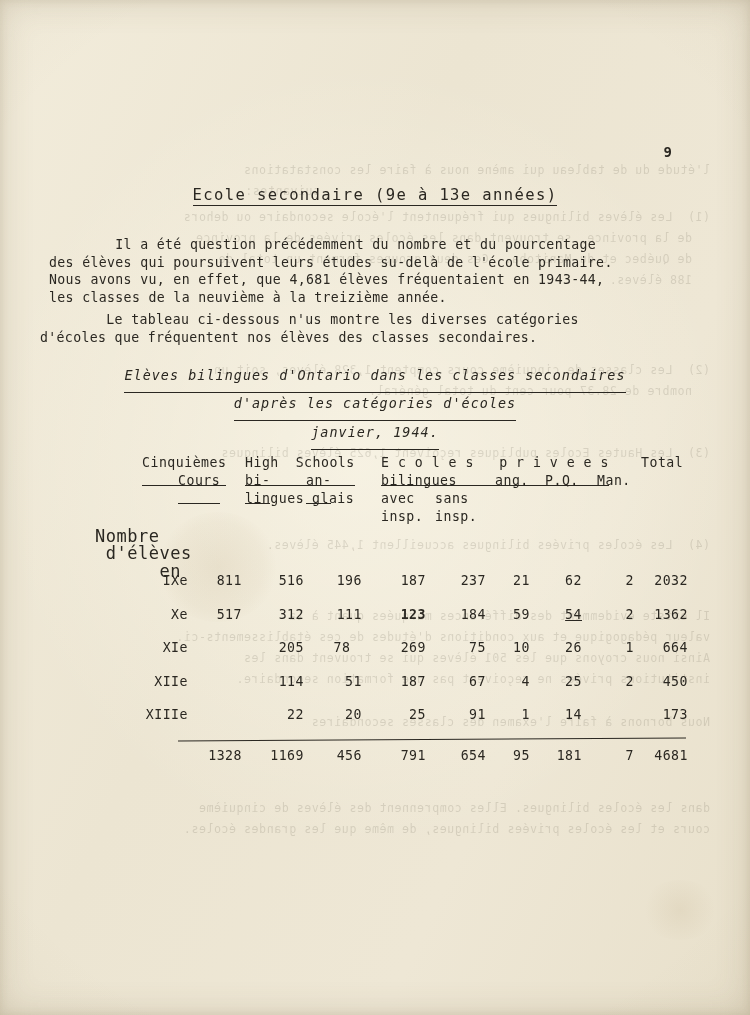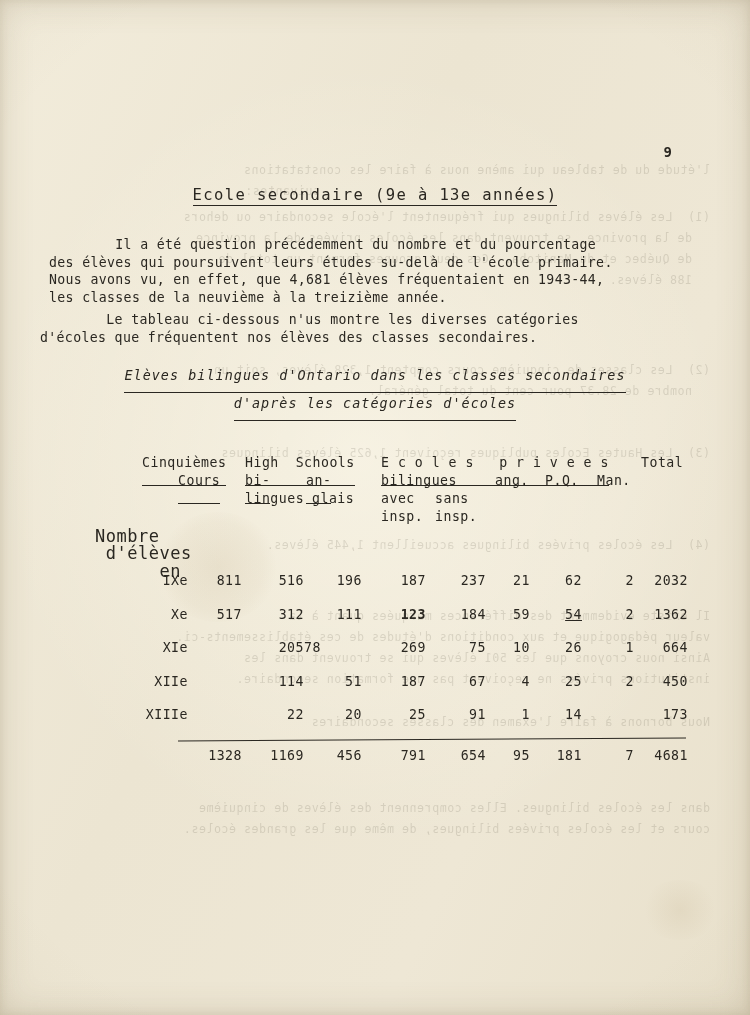--- a/index.html
+++ b/index.html
@@ -137,20 +137,21 @@
 
   <div class="para" id="para-1">        Il a été question précédemment du nombre et du pourcentage
 des élèves qui poursuivent leurs études su-delà de l'école primaire.
 Nous avons vu, en effet, que 4,681 élèves fréquentaient en 1943-44,
 les classes de la neuvième à la treizième année.</div>
   <div class="para" id="para-2">        Le tableau ci-dessous n'us montre les diverses catégories
 d'écoles que fréquentent nos élèves des classes secondaires.</div>
 
   <div class="tbl-title" id="tbl-title-1"><span>Elèves bilingues d'Ontario dans les classes secondaires</span></div>
   <div class="tbl-title" id="tbl-title-2"><span>d'après les catégories d'écoles</span></div>
+  <div class="tbl-title" id="tbl-title-3"><span>janvier, 1944.</span></div>
 
   <div id="thead">
     <div class="hcell ul" style="left:142px;top:0px;">Cinquièmes</div>
     <div class="hcell ul" style="left:178px;top:18px;">Cours</div>
 
     <div class="hcell ul" style="left:245px;top:0px;">High  Schools</div>
     <div class="hcell ul" style="left:245px;top:18px;">bi-</div>
     <div class="hcell ul" style="left:306px;top:18px;">an-</div>
     <div class="hcell" style="left:245px;top:36px;">lingues</div>
     <div class="hcell" style="left:312px;top:36px;">glais</div>
@@ -198,21 +199,21 @@
       <div class="c" style="left:496px;width:34px;text-align:right;">59</div>
       <div class="c" style="left:548px;width:34px;text-align:right;text-decoration:underline;">54</div>
       <div class="c" style="left:600px;width:34px;text-align:right;">2</div>
       <div class="c" style="left:638px;width:50px;text-align:right;">1362</div>
     </div>
 
     <div class="trow">
       <div class="c rowlab" style="left:128px;width:60px;text-align:right;">XIe</div>
       <div class="c" style="left:196px;width:46px;text-align:right;"></div>
       <div class="c" style="left:258px;width:46px;text-align:right;">205</div>
-      <div class="c" style="left:304px;width:40px;text-align:left;">78</div>
+      <div class="c" style="left:322px;width:40px;text-align:center;">78</div>
       <div class="c" style="left:384px;width:42px;text-align:right;">269</div>
       <div class="c" style="left:444px;width:42px;text-align:right;">75</div>
       <div class="c" style="left:496px;width:34px;text-align:right;">10</div>
       <div class="c" style="left:548px;width:34px;text-align:right;">26</div>
       <div class="c" style="left:600px;width:34px;text-align:right;">1</div>
       <div class="c" style="left:638px;width:50px;text-align:right;">664</div>
     </div>
 
     <div class="trow">
       <div class="c rowlab" style="left:128px;width:60px;text-align:right;">XIIe</div>

